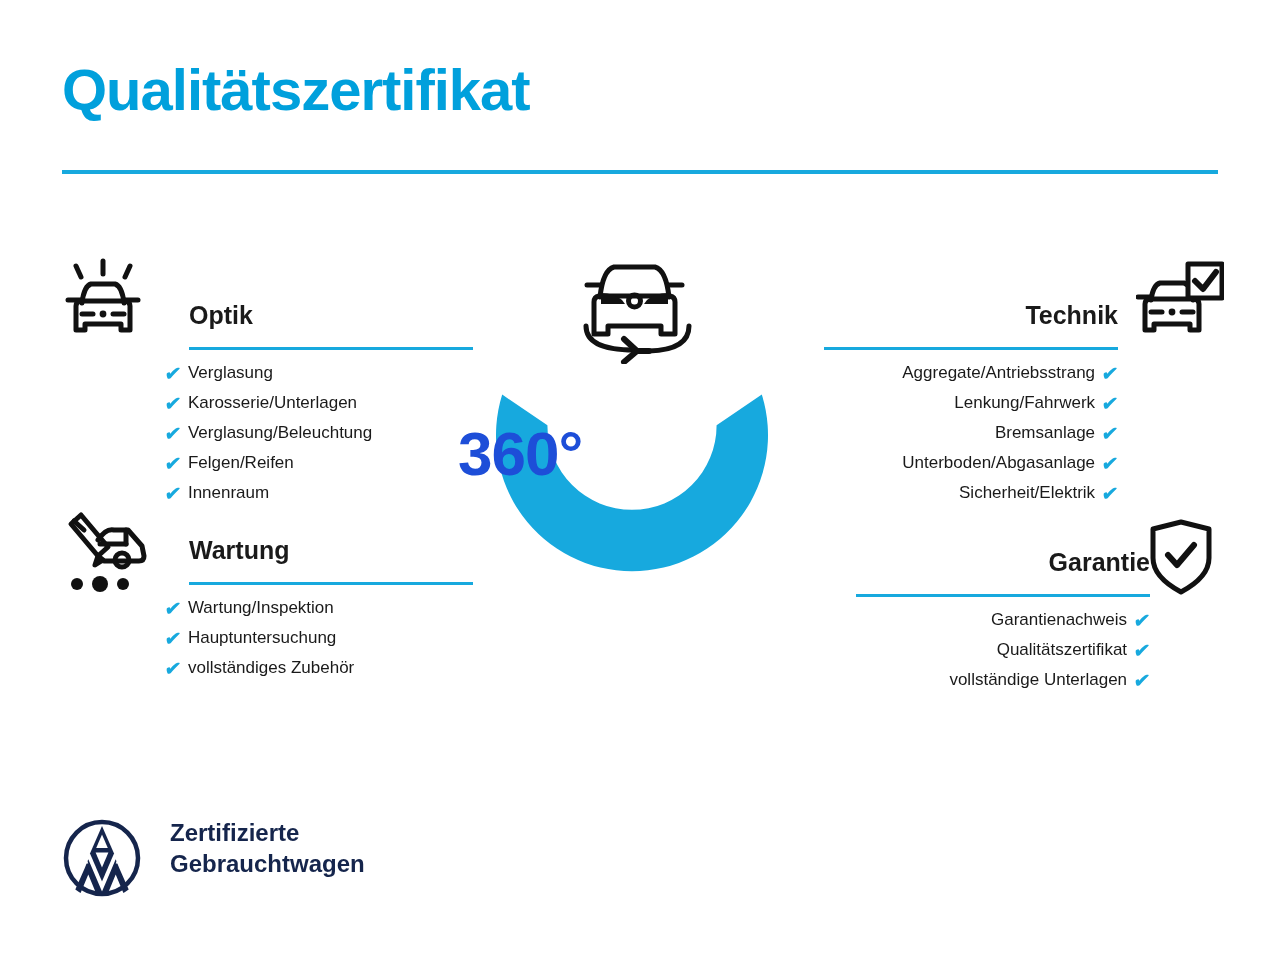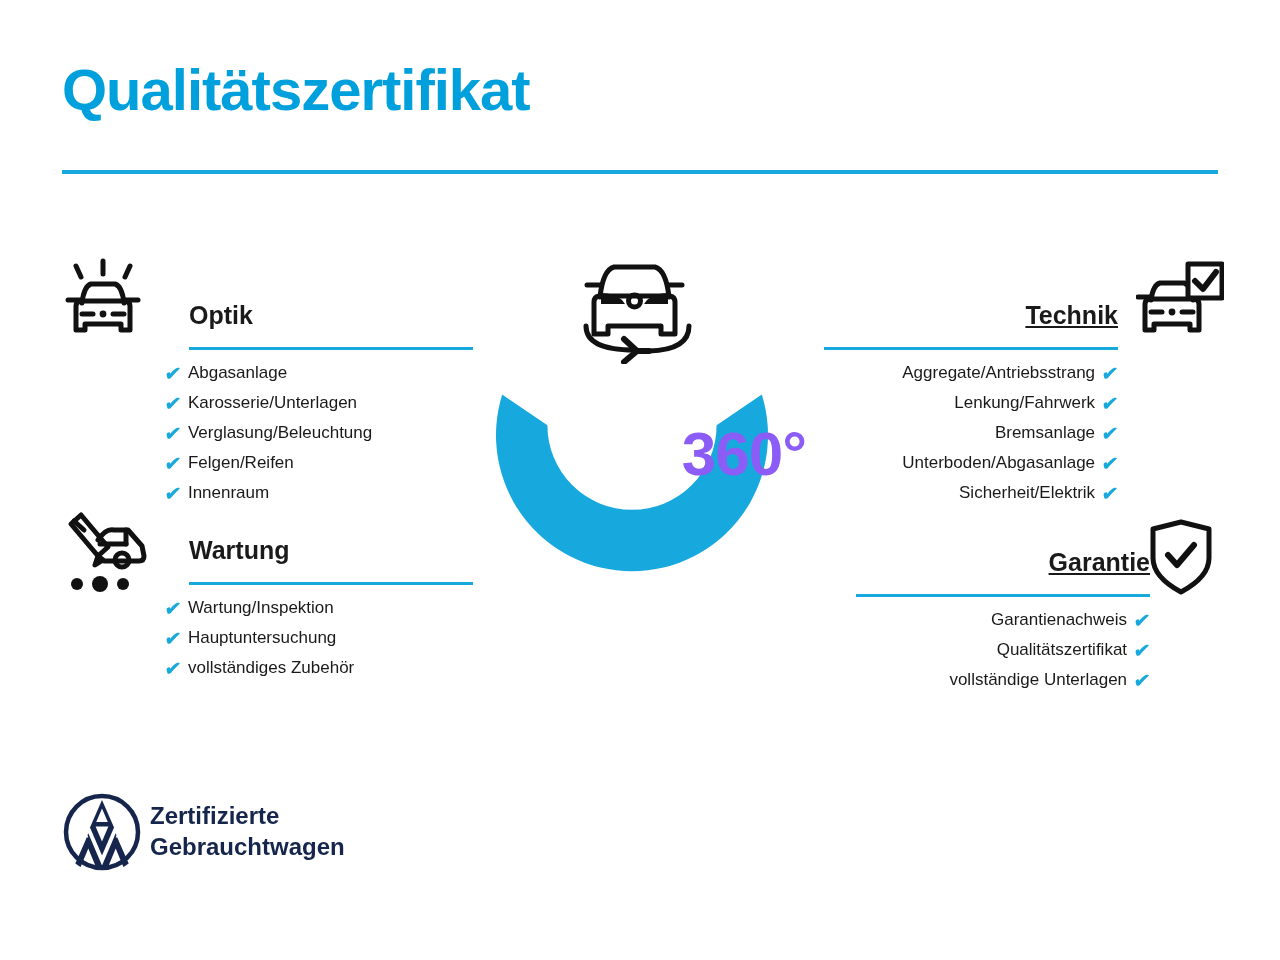--- a/index.html
+++ b/index.html
@@ -67,21 +67,21 @@
     line-height:1;
     display:inline-block;
     transform:skewX(-8deg);
   }
 
   
   .col-left .sec-item { justify-content:flex-start; }
   .col-left .sec-title { text-align:left; }
   
   .col-right .sec-item { justify-content:flex-end; }
-  .col-right .sec-title { text-align:right;text-decoration:underline; }
+  .col-right .sec-title { text-align:right; }
 
   
   #sec-optik   { left:165px; top:298px; width:308px; }
   #sec-wartung { left:165px; top:533px; width:308px; }
   #sec-technik { left:800px; top:298px; width:318px; }
   #sec-garantie{ left:832px; top:545px; width:318px; }
 
   
   .sec-icon { position:absolute; }
   #icon-optik    { left:62px;  top:258px;  width:82px; height:86px; }
@@ -93,39 +93,38 @@
   #badge {
     position:absolute;
     left:458px; top:322px;
     width:348px; height:300px;
   }
   #badge-ring { position:absolute; left:0; top:0; }
   #badge-360 {
     position:absolute;
     left:0; top:96px;
     width:348px;
-    text-align:right;
+    text-align:left;
     font-size:62px;
     font-weight:bold;
-    color:#8b5cf6;
+    color:#1d4ed8;
     letter-spacing:-1px;
   }
   #icon-rotate {
     position:absolute;
     left:565px; top:252px;
     width:146px; height:112px;
   }
 
   
   #footer-logo {
     position:absolute;
-    left:62px; top:792px;
+    left:62px; top:818px;
     display:flex;
-    align-items:center;
-    gap:8px;
+    gap:28px;
   }
   #vw-mark { width:80px; height:80px; flex:none; }
   #footer-text {
     font-size:24px;
     font-weight:bold;
     color:#15254C;
     line-height:1.28;
     white-space:pre-line;
   }
 </style>
@@ -211,21 +210,21 @@
 </svg>
 
 <div class="section col-left" id="sec-optik">
   <div class="sec-head">
     <div class="sec-title">Optik</div>
     <div class="sec-rule"></div>
   </div>
   <div class="sec-list">
     <div class="sec-item">
         <span class="chk">✔</span>
-        <span>Abgasanlage</span>
+        <span>Verglasung</span>
       </div>
     <div class="sec-item">
         <span class="chk">✔</span>
         <span>Karosserie/Unterlagen</span>
       </div>
     <div class="sec-item">
         <span class="chk">✔</span>
         <span>Verglasung/Beleuchtung</span>
       </div>
     <div class="sec-item">

